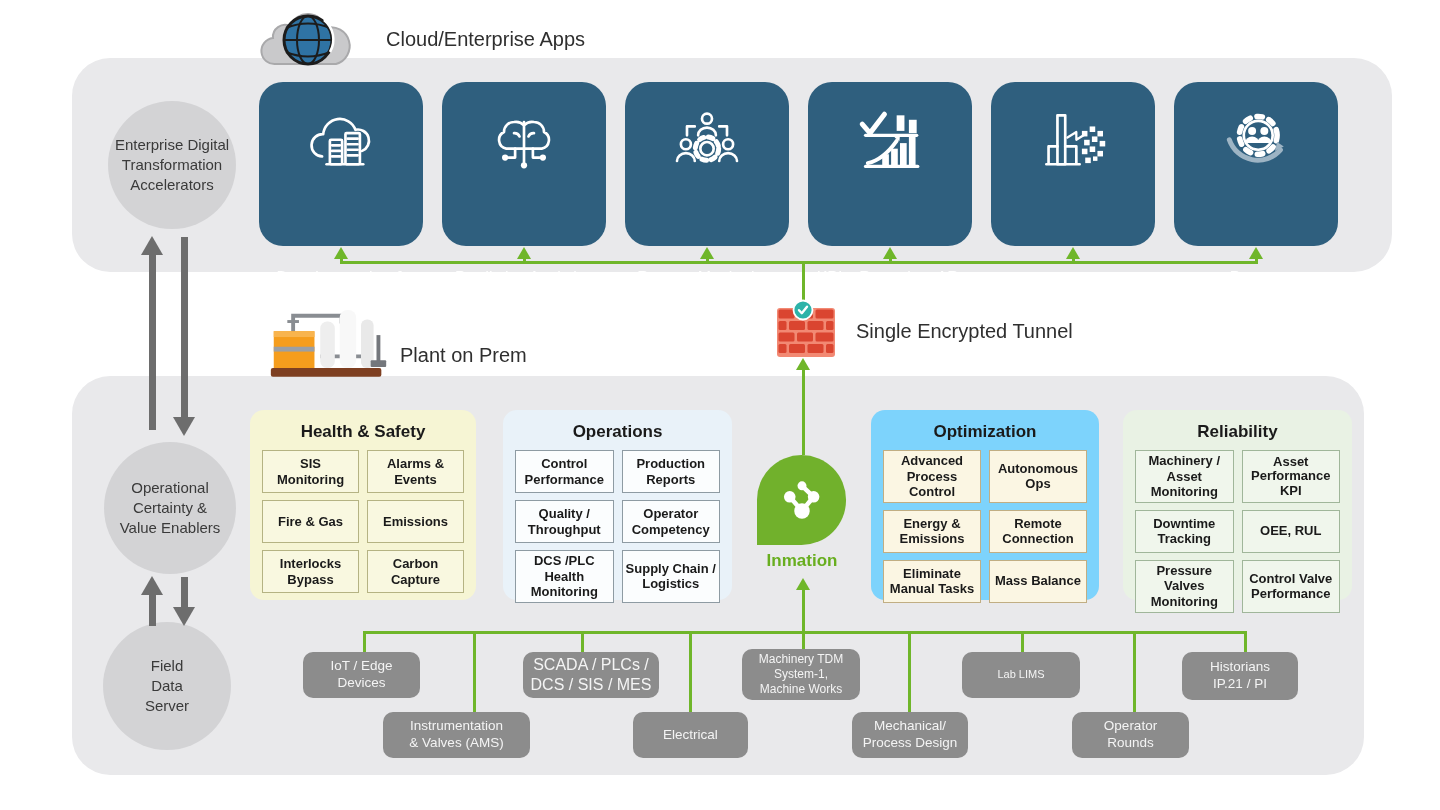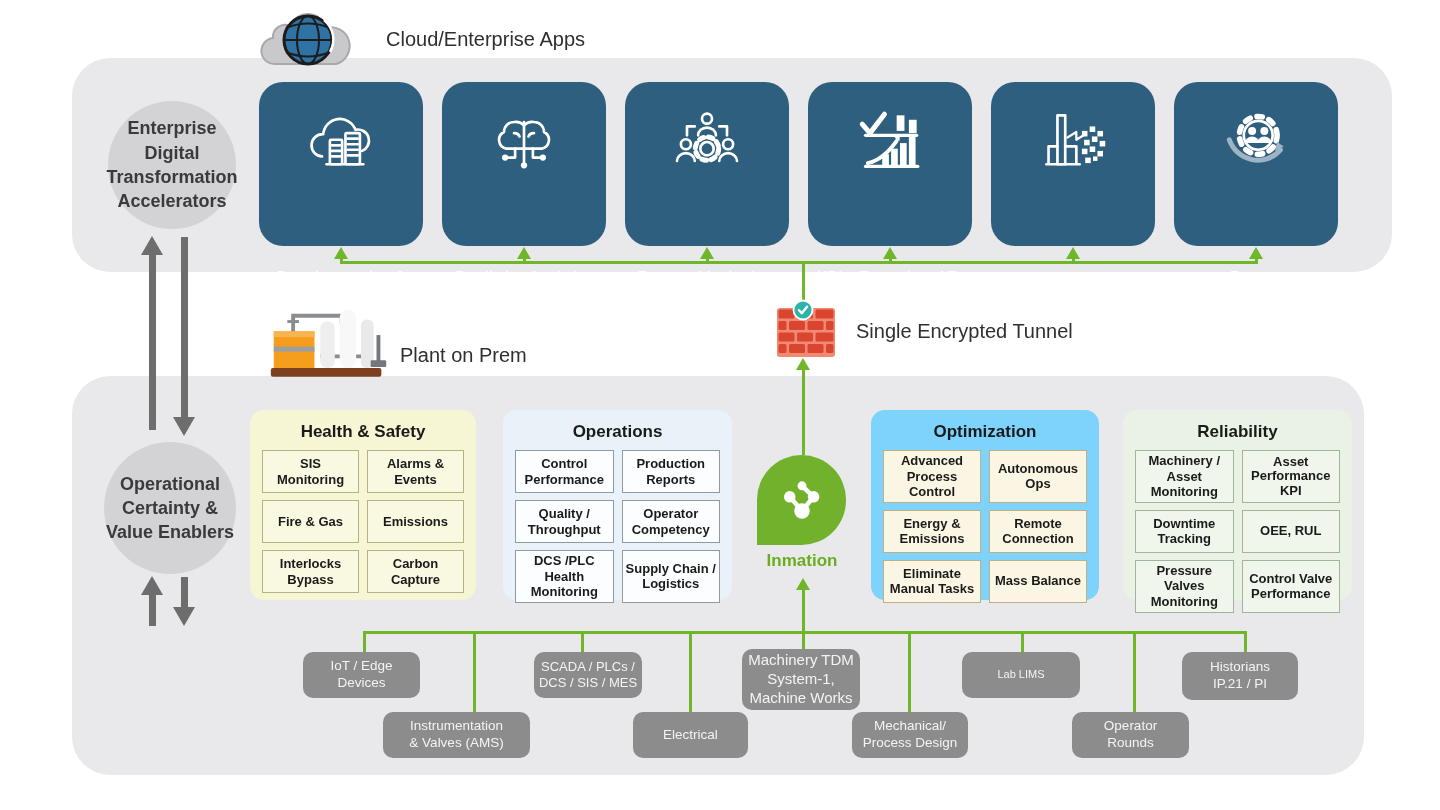--- a/index.html
+++ b/index.html
@@ -6,21 +6,21 @@
   .canvas{
     position:relative;width:1440px;height:810px;overflow:hidden;background:#ffffff;
     font-family:"Liberation Sans",sans-serif;color:#2b2b2b;
   }
   .abs{position:absolute;}
   .pre{white-space:pre-line;}
   .band{position:absolute;background:#e9e9eb;border-radius:38px;}
   .circle{
     position:absolute;background:#d3d3d5;border-radius:50%;
     display:flex;align-items:center;justify-content:center;text-align:center;
-    font-weight:bold;color:#3a3a3a;font-size:18px;line-height:1.35;
+    font-weight:normal;color:#3a3a3a;font-size:15px;line-height:1.35;
   }
   .app{
     position:absolute;top:82px;width:164px;height:164px;background:#2f5f7e;border-radius:24px;
   }
   .app-icon{position:absolute;top:12px;left:0;right:0;height:96px;display:flex;align-items:center;justify-content:center;}
   .app-label{
     position:absolute;top:180px;left:5px;right:5px;height:54px;
     display:flex;align-items:center;justify-content:center;text-align:center;
     color:#fff;font-size:16px;line-height:1.3;
   }
@@ -76,20 +76,23 @@
     <path d="M72,18 a25,25 0 0 1 6,32" fill="none" stroke="#ffffff" stroke-width="2.5"></path>
   </svg>
   <div class="hdr-label" style="left:386px;top:28px;">Cloud/Enterprise Apps</div>
 
   <div class="circle pre" style="left:108px;top:101px;width:128px;height:128px;">Enterprise Digital
 Transformation
 Accelerators</div>
   <div class="circle pre" style="left:104px;top:442px;width:132px;height:132px;">Operational
 Certainty &amp;
 Value Enablers</div>
+  <div class="circle pre" style="left:103px;top:622px;width:128px;height:128px;">Field
+Data
+Server</div>
 
   <div>
     <div class="gray-up-head" style="left:141px;top:236px;"></div>
     <div class="gray-shaft" style="left:149px;top:254px;height:176px;"></div>
   </div>
   <div>
     <div class="gray-shaft" style="left:181px;top:237px;height:181px;"></div>
     <div class="gray-down-head" style="left:173px;top:417px;"></div>
   </div>
   <div>
@@ -370,24 +373,24 @@
     <div class="gline" style="left:908px;top:631px;width:3px;height:82px;"></div>
     <div class="gline" style="left:1021px;top:631px;width:3px;height:22px;"></div>
     <div class="gline" style="left:1133px;top:631px;width:3px;height:82px;"></div>
     <div class="gline" style="left:1244px;top:631px;width:3px;height:22px;"></div>
   </div>
 
   <div class="src pre" style="left:383px;top:712px;width:147px;height:46px;">Instrumentation
 &amp; Valves (AMS)</div>
   <div class="src pre" style="left:303px;top:652px;width:117px;height:46px;">IoT / Edge
 Devices</div>
-  <div class="src pre" style="left:523px;top:652px;width:108px;height:46px;font-size:13px;margin-left:11px;">SCADA / PLCs /
+  <div class="src pre" style="left:523px;top:652px;width:136px;height:46px;font-size:16px;">SCADA / PLCs /
 DCS / SIS / MES</div>
   <div class="src pre" style="left:633px;top:712px;width:115px;height:46px;">Electrical</div>
-  <div class="src pre" style="left:742px;top:649px;width:118px;height:61px;font-size:15px;">Machinery TDM
+  <div class="src pre" style="left:742px;top:649px;width:118px;height:51px;font-size:12px;">Machinery TDM
 System-1,
 Machine Works</div>
   <div class="src pre" style="left:852px;top:712px;width:116px;height:46px;">Mechanical/
 Process Design</div>
   <div class="src pre" style="left:962px;top:652px;width:118px;height:46px;font-size:11px;">Lab LIMS</div>
   <div class="src pre" style="left:1072px;top:712px;width:117px;height:46px;">Operator
 Rounds</div>
   <div class="src pre" style="left:1182px;top:652px;width:116px;height:48px;">Historians
 IP.21 / PI</div>
 

